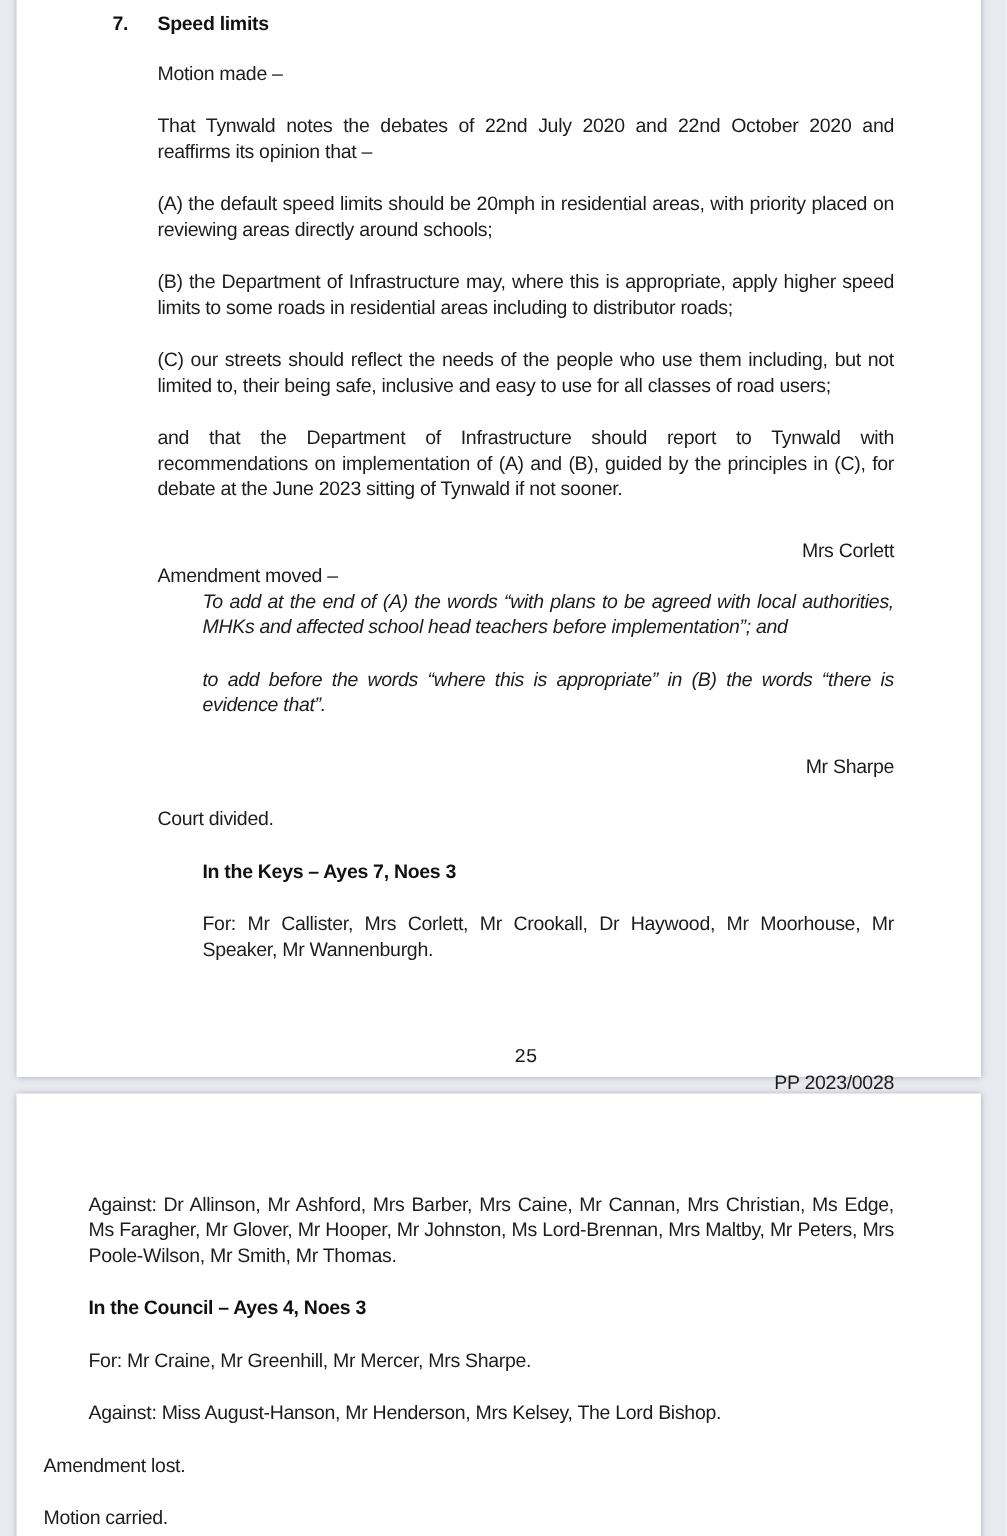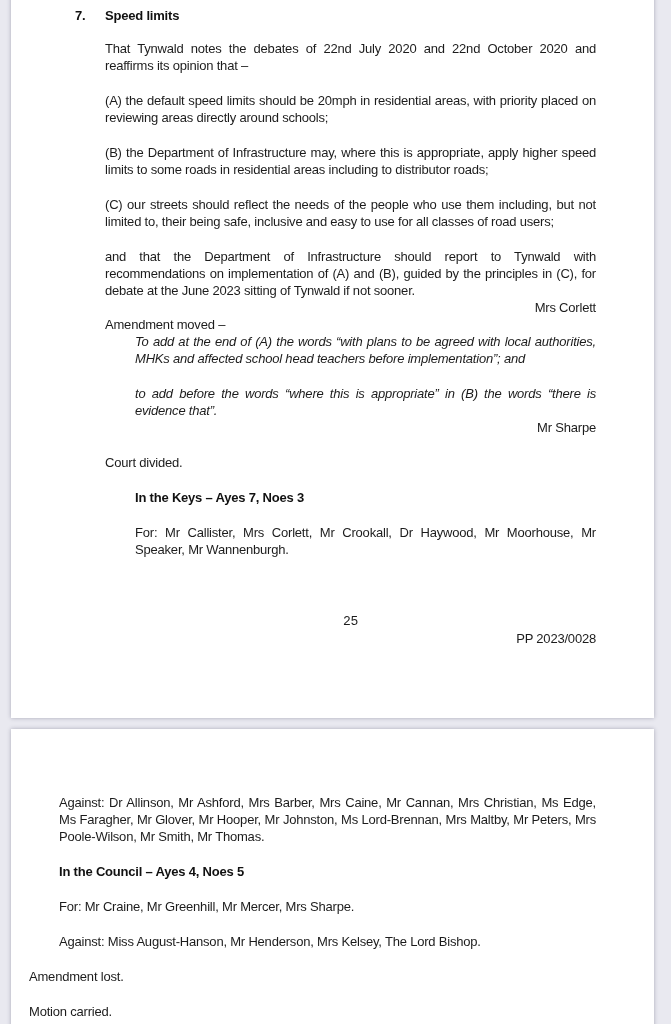--- a/index.html
+++ b/index.html
@@ -36,21 +36,21 @@
     line-height: 17px;
     letter-spacing: -0.2px;
   }
   .page2 .content { padding-top: 65px; padding-left: 18px; }
 
   .para { margin: 0 0 18px 0; }
   .m0 { margin-bottom: 0; }
   .just { text-align: justify; }
   .bold { font-weight: bold; color: #111; }
   .italic { font-style: italic; }
-  .sig { text-align: right; }
+  .sig { text-align: right; margin-top: 24px; }
   .indent { margin-left: 30px; }
 
   .heading-row {
     position: relative;
     margin: 0 0 16px 0;
   }
   .heading-row .num {
     position: absolute;
     left: -30px;
     top: 0;
@@ -67,20 +67,21 @@
 
 <div class="viewport">
 
   <div class="page page1">
     <div class="content">
       <div class="heading-row">
         <span class="num bold">7.</span>
         <span class="bold">Speed limits</span>
       </div>
 
+      <p class="para">Motion made –</p>
 
       <p class="para just">That Tynwald notes the debates of 22nd July 2020 and 22nd October 2020 and reaffirms its opinion that –</p>
 
       <p class="para just">(A) the default speed limits should be 20mph in residential areas, with priority placed on reviewing areas directly around schools;</p>
 
       <p class="para just">(B) the Department of Infrastructure may, where this is appropriate, apply higher speed limits to some roads in residential areas including to distributor roads;</p>
 
       <p class="para just">(C) our streets should reflect the needs of the people who use them including, but not limited to, their being safe, inclusive and easy to use for all classes of road users;</p>
 
       <p class="para just m0">and that the Department of Infrastructure should report to Tynwald with recommendations on implementation of (A) and (B), guided by the principles in (C), for debate at the June 2023 sitting of Tynwald if not sooner.</p>
@@ -106,21 +107,21 @@
       <p class="para pagenum m0">25</p>
       <p class="para ref m0">PP 2023/0028</p>
     </div>
   </div>
 
   <div class="page page2">
     <div class="content">
       <div class="indent">
         <p class="para just">Against: Dr Allinson, Mr Ashford, Mrs Barber, Mrs Caine, Mr Cannan, Mrs Christian, Ms Edge, Ms Faragher, Mr Glover, Mr Hooper, Mr Johnston, Ms Lord-Brennan, Mrs Maltby, Mr Peters, Mrs Poole-Wilson, Mr Smith, Mr Thomas.</p>
 
-        <p class="para bold">In the Council – Ayes 4, Noes 5</p>
+        <p class="para bold">In the Council – Ayes 4, Noes 3</p>
 
         <p class="para">For: Mr Craine, Mr Greenhill, Mr Mercer, Mrs Sharpe.</p>
 
         <p class="para">Against: Miss August-Hanson, Mr Henderson, Mrs Kelsey, The Lord Bishop.</p>
       </div>
 
       <p class="para">Amendment lost.</p>
 
       <p class="para m0">Motion carried.</p>
     </div>

